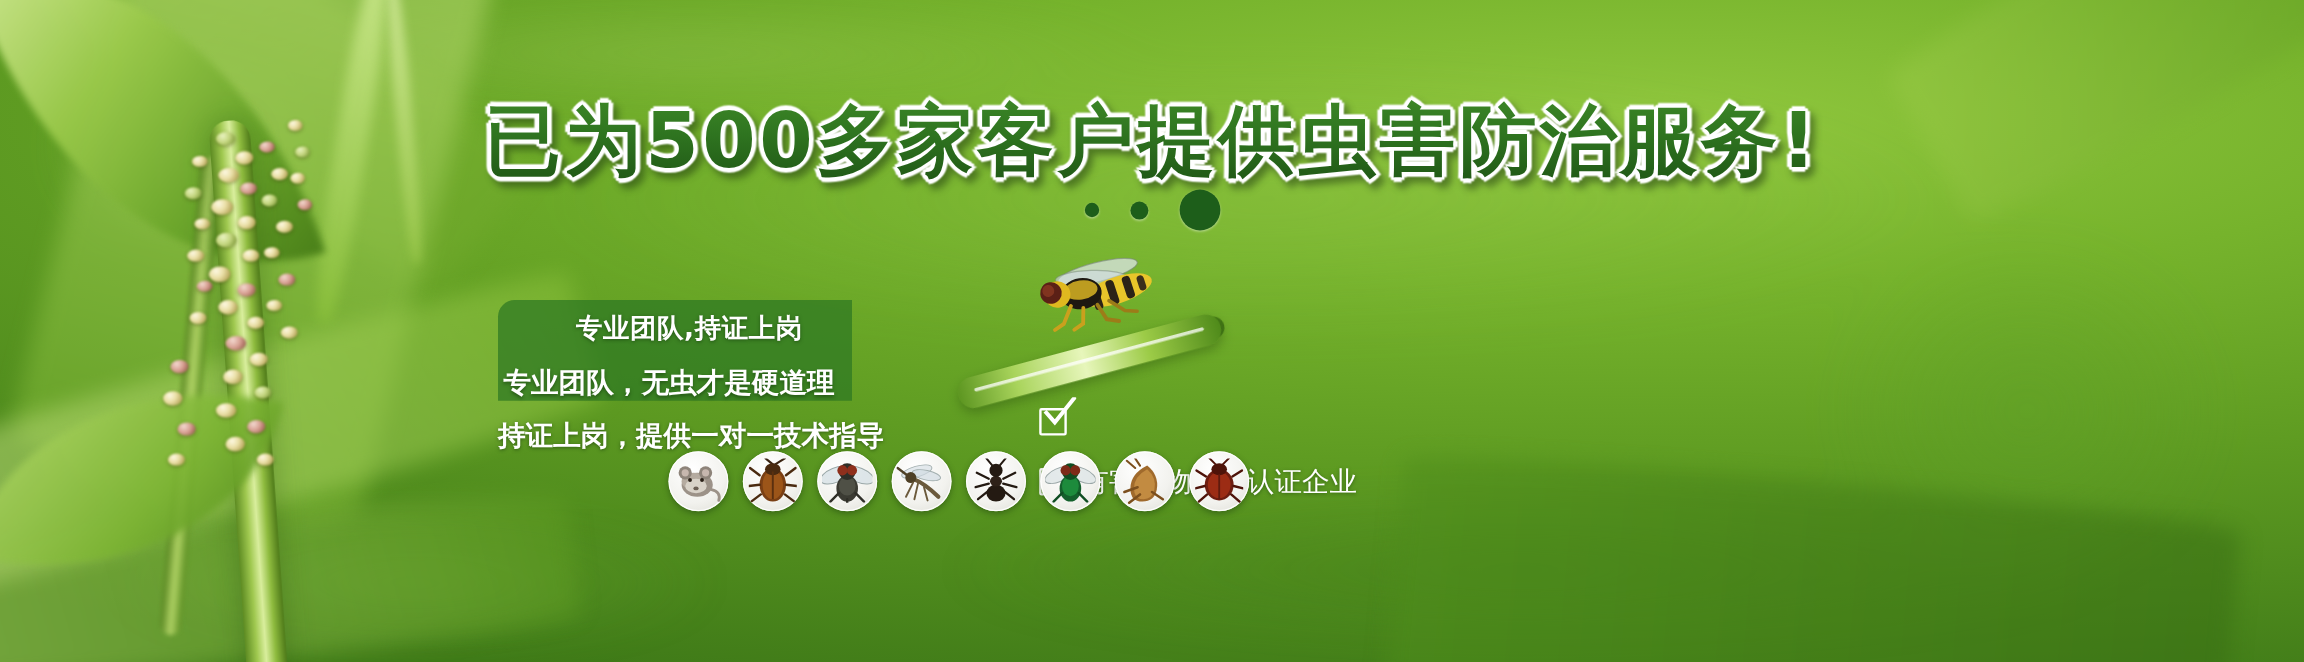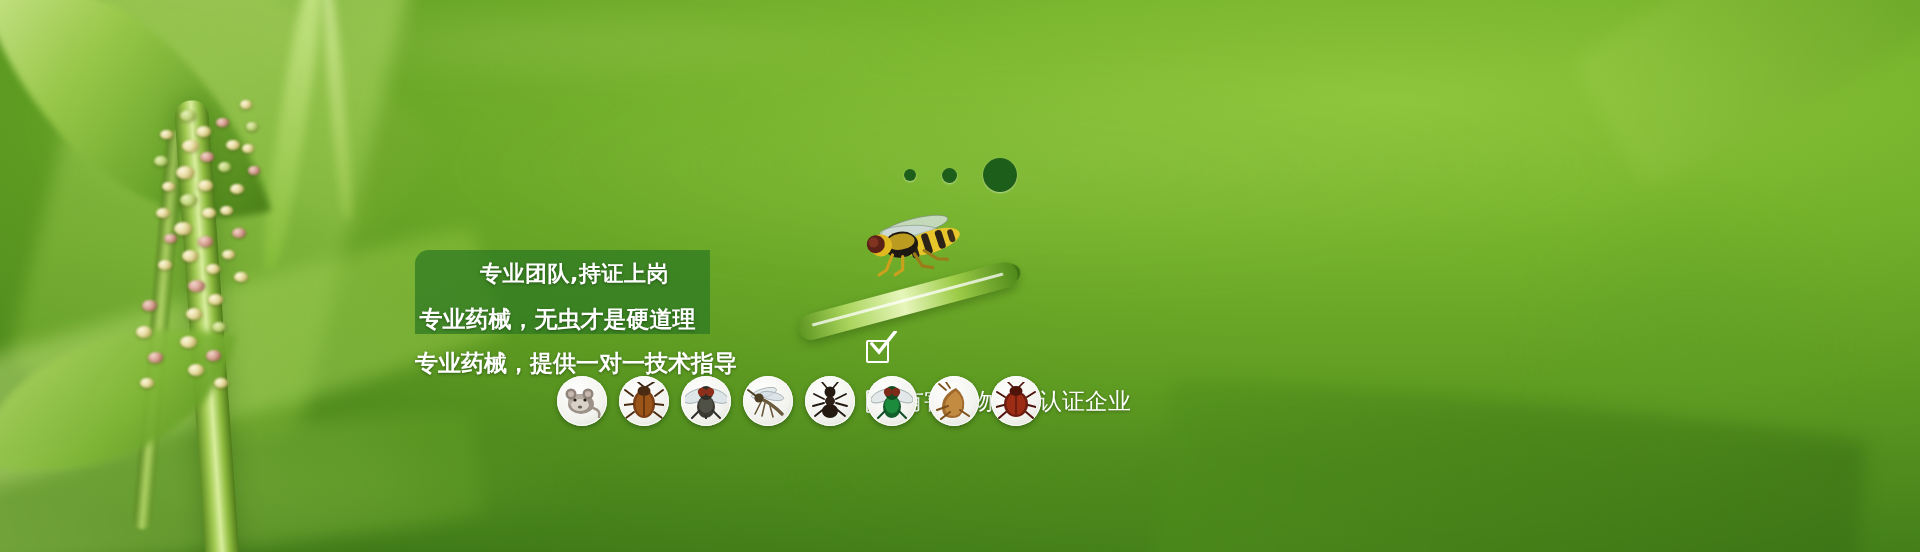--- a/index.html
+++ b/index.html
@@ -237,31 +237,32 @@
         <ellipse cx="17" cy="23" rx="5" ry="5" fill="#8a3a22" opacity=".8"></ellipse>
 
         <path d="M34 38 L26 52 L18 56" stroke="#caa01d" stroke-width="3.2" fill="none" stroke-linecap="round"></path>
         <path d="M44 41 L42 54 L34 58" stroke="#caa01d" stroke-width="3.2" fill="none" stroke-linecap="round"></path>
         <path d="M56 40 L62 53 L72 56" stroke="#9c7c18" stroke-width="3.2" fill="none" stroke-linecap="round"></path>
         <path d="M66 38 L78 48 L88 50" stroke="#9c7c18" stroke-width="3" fill="none" stroke-linecap="round"></path>
       </g>
     </svg>
   </div>
 
+  <div class="headline">已为500多家客户提供虫害防治服务!</div>
 
   <div class="dots">
     <span class="dot s"></span>
     <span class="dot m"></span>
     <span class="dot l"></span>
   </div>
 
   <div class="claims">
     <div class="claim-line cl1">专业团队,持证上岗</div>
-    <div class="claim-line cl2">专业药械，无虫才是硬道理</div>
-    <div class="claim-line cl3">专业药械，提供一对一技术指导</div>
+    <div class="claim-line cl2">专业团队，无虫才是硬道理</div>
+    <div class="claim-line cl3">持证上岗，提供一对一技术指导</div>
   </div>
 
   <div class="checks">
     <div class="check-row">
       <span class="cbox">
         <span class="sq"></span>
         <svg class="tick" viewBox="0 0 29 26">
             <path d="M4 13 L11 21 L27 1" stroke="#ffffff" stroke-width="3.4" fill="none" stroke-linecap="square"></path>
           </svg>
       </span>

